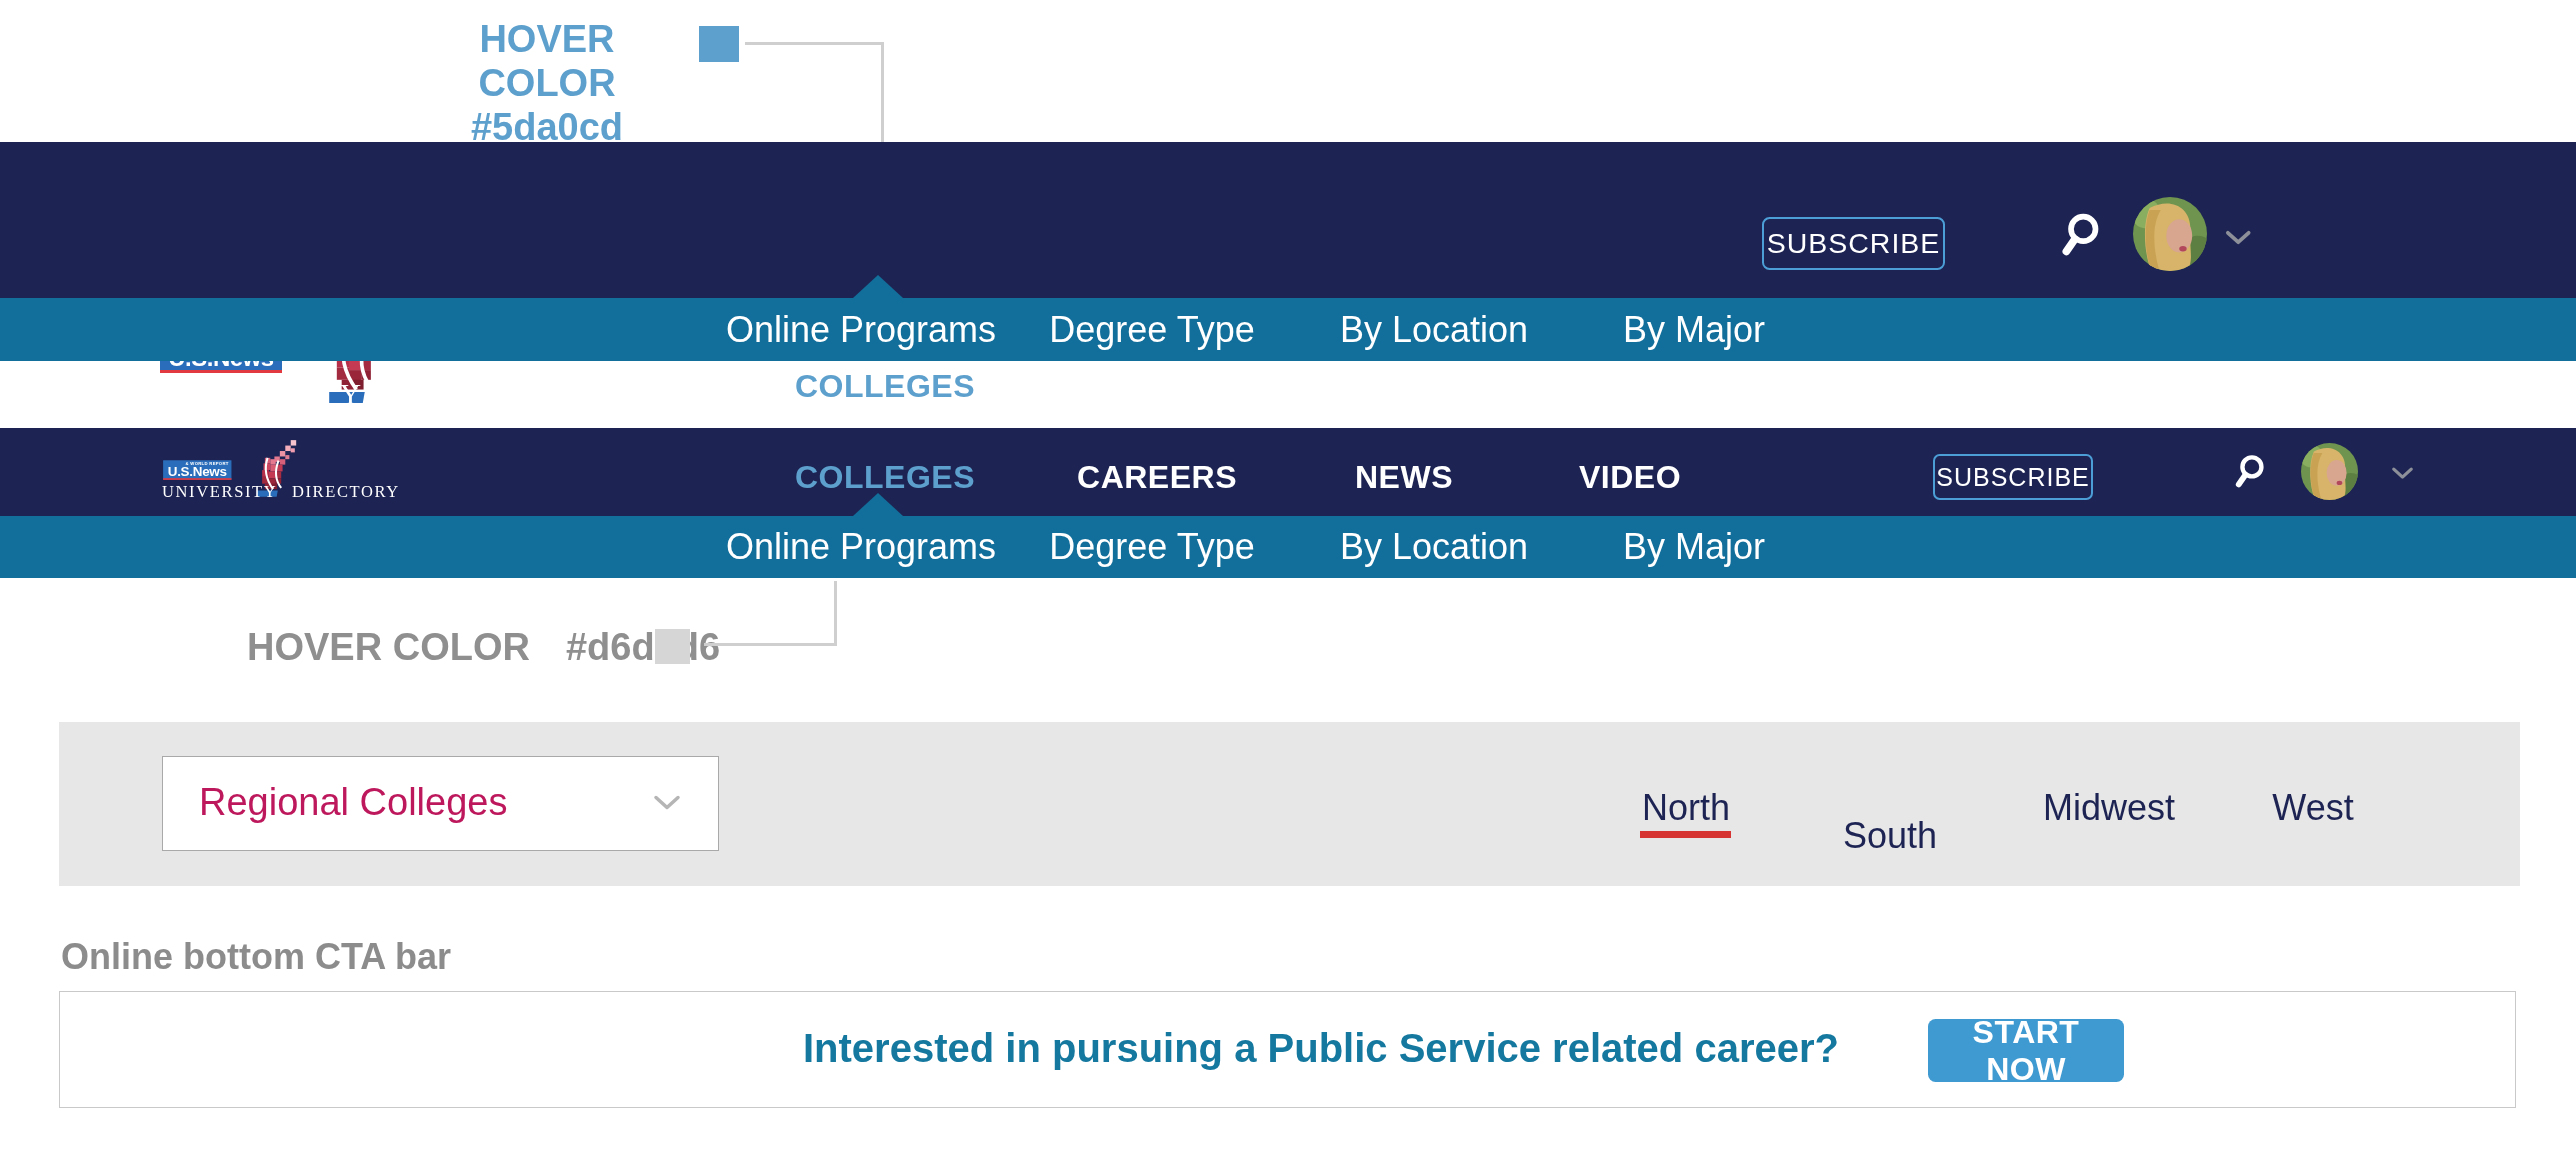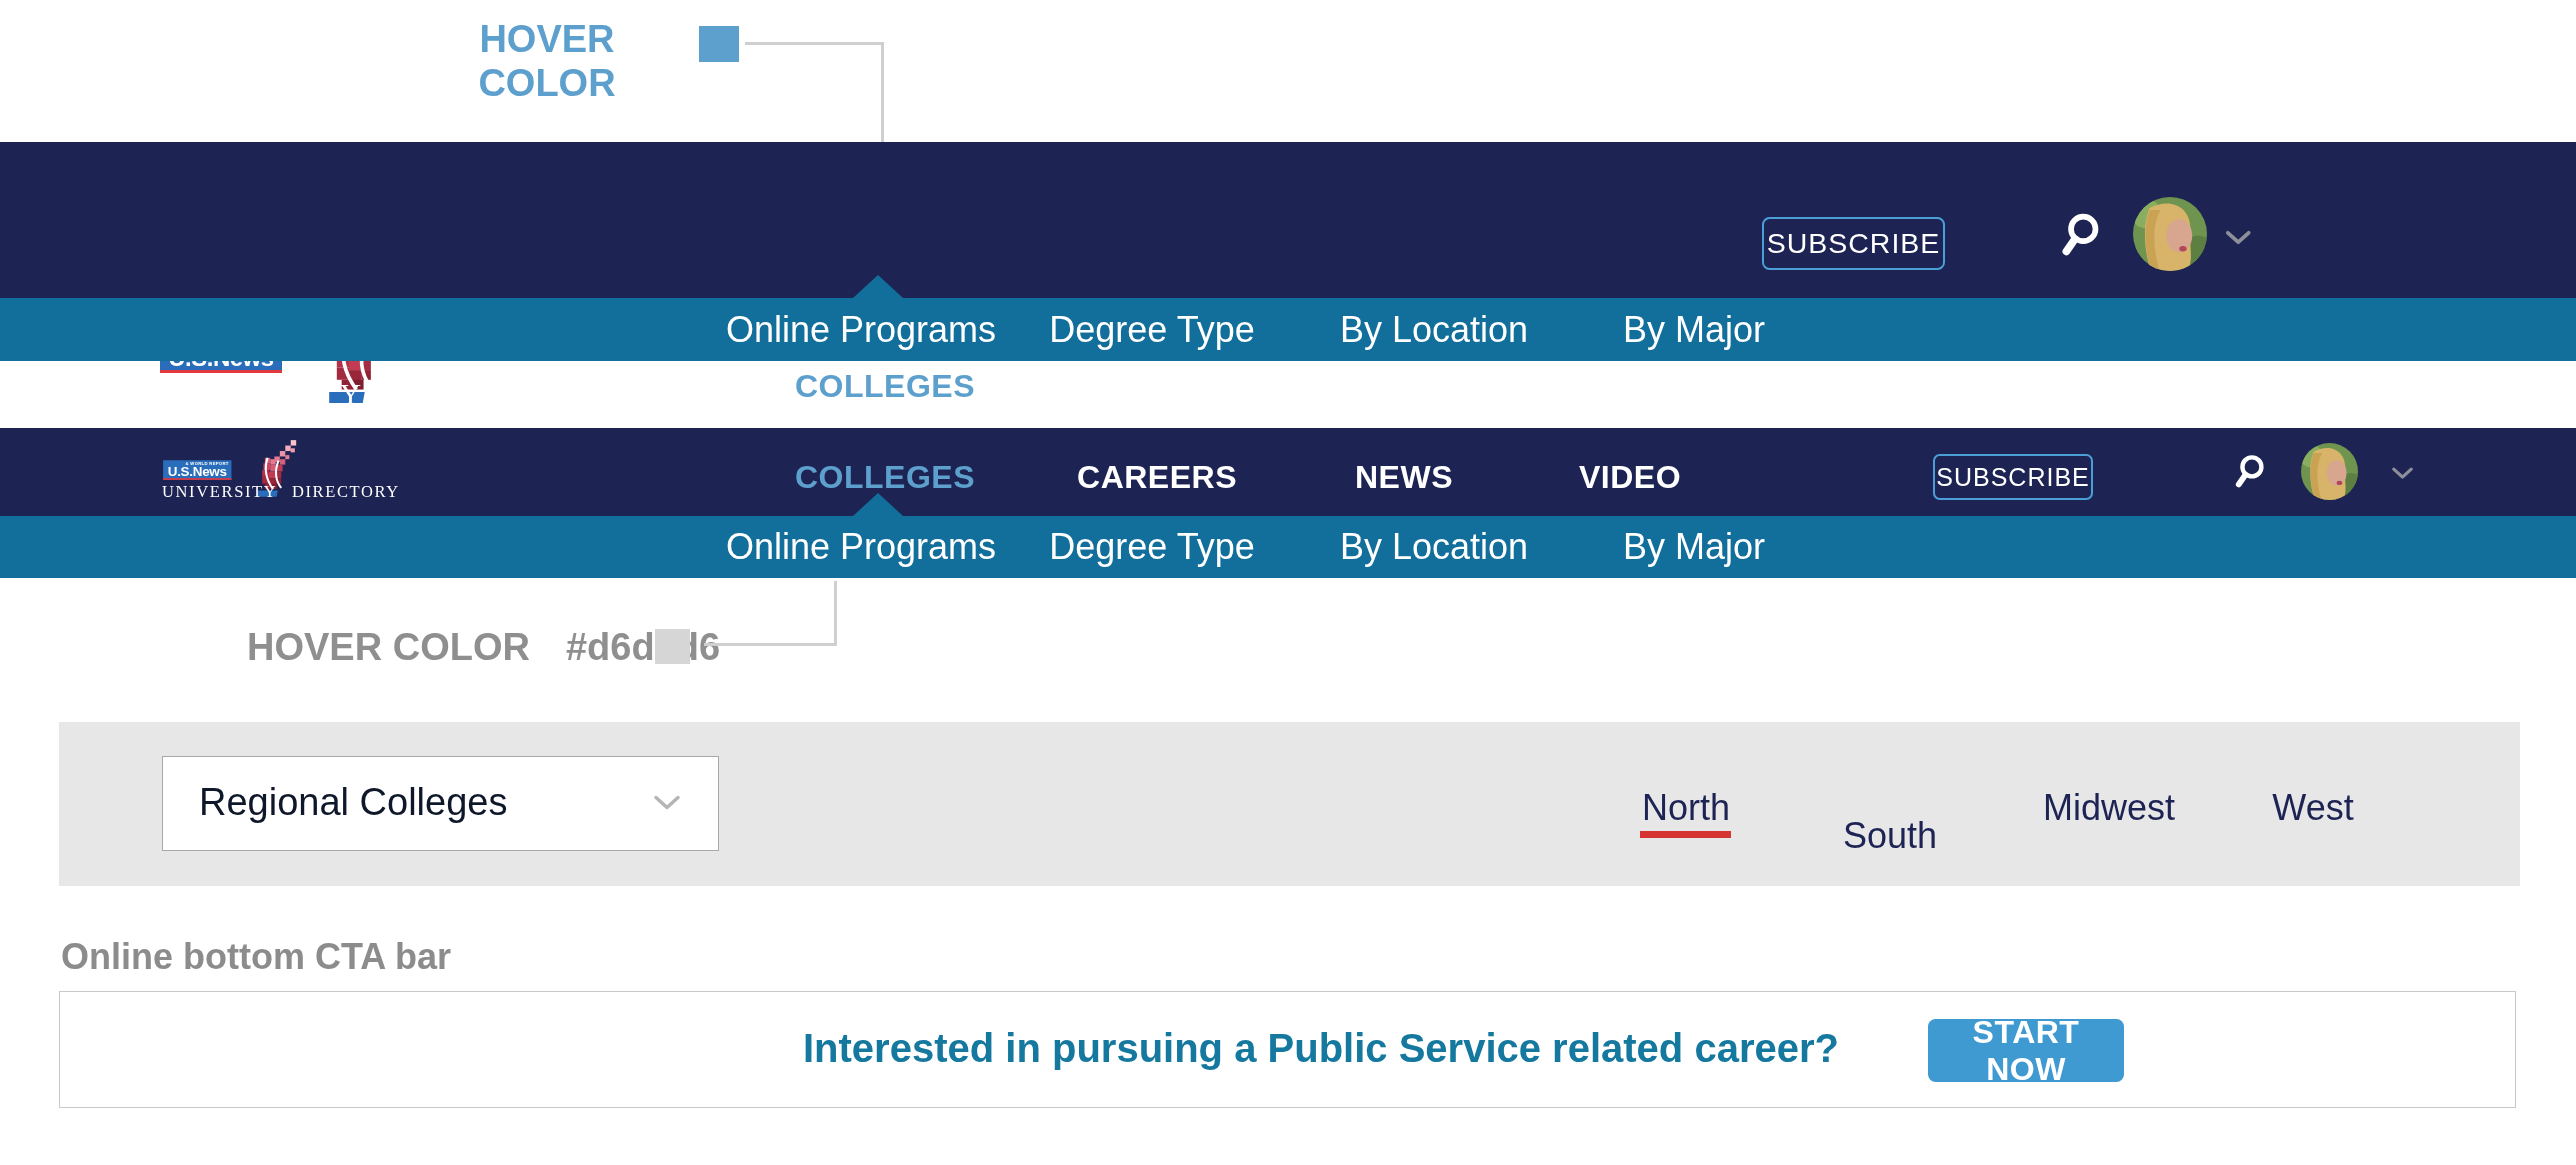--- a/index.html
+++ b/index.html
@@ -75,41 +75,42 @@
   .logo .serif{position:absolute;top:78px;color:#fff;font-family:"Liberation Serif",serif;
     font-size:29.5px;letter-spacing:2.9px;white-space:nowrap;}
   .logo .univ{left:0;}
   .logo .dir{left:232px;}
 
   
   .graysec{left:59px;top:722px;width:2461px;height:164px;background:#e7e7e7;}
   .dropdown{left:103px;top:34px;width:557px;height:95px;background:#fff;
     border:1.9px solid #a9a9a9;box-sizing:border-box;cursor:pointer;}
   .dropdown .val{position:absolute;left:36px;top:0;height:91px;display:flex;align-items:center;
-    font-size:38px;color:#0f172a;text-align:center;}
+    font-size:38px;color:#be185d;text-align:center;}
   .dropdown .dchev{position:absolute;right:36px;top:36px;}
   .tab{transform:translateX(-50%);top:65px;font-size:36px;color:var(--navy);line-height:42px;cursor:pointer;}
   .tabline{left:1581px;top:109px;width:91px;height:6.7px;background:var(--red);}
 
   
   .sticky-label{left:61px;top:936px;font-size:36px;font-weight:700;color:#8c8c8c;}
   .ctabar{left:59px;top:991px;width:2457px;height:117px;background:#fff;
     border:1.9px solid #c9c9c9;box-sizing:border-box;padding-left:40px;}
   .ctaq{position:absolute;left:743px;top:34px;font-size:40px;font-weight:700;color:var(--cta-teal);white-space:nowrap;}
   .ctabtn{position:absolute;left:1868px;top:27px;width:196px;height:63px;background:var(--btn-blue);
     border:none;border-radius:7.6px;color:#fff;font-weight:700;font-size:32px;letter-spacing:0.5px;
     display:flex;align-items:center;justify-content:center;font-family:"Liberation Sans",sans-serif;cursor:pointer;}
 </style>
 </head>
 <body>
 
 <div class="page">
 
   <div class="abs anno-top">
     <div>HOVER COLOR</div>
+    <div>#5da0cd</div>
   </div>
   <span class="abs swatch swatch-blue"></span>
   <div class="abs line l1h"></div>
   <div class="abs line l1v"></div>
 
   <div class="abs navbar nav-lg">
 
     <div class="abs logo logo-lg">
       <svg class="flame" width="78" height="107" viewBox="0 0 60 88">
         <rect x="48" y="0" width="8" height="8" fill="#f7c3cd"></rect>

